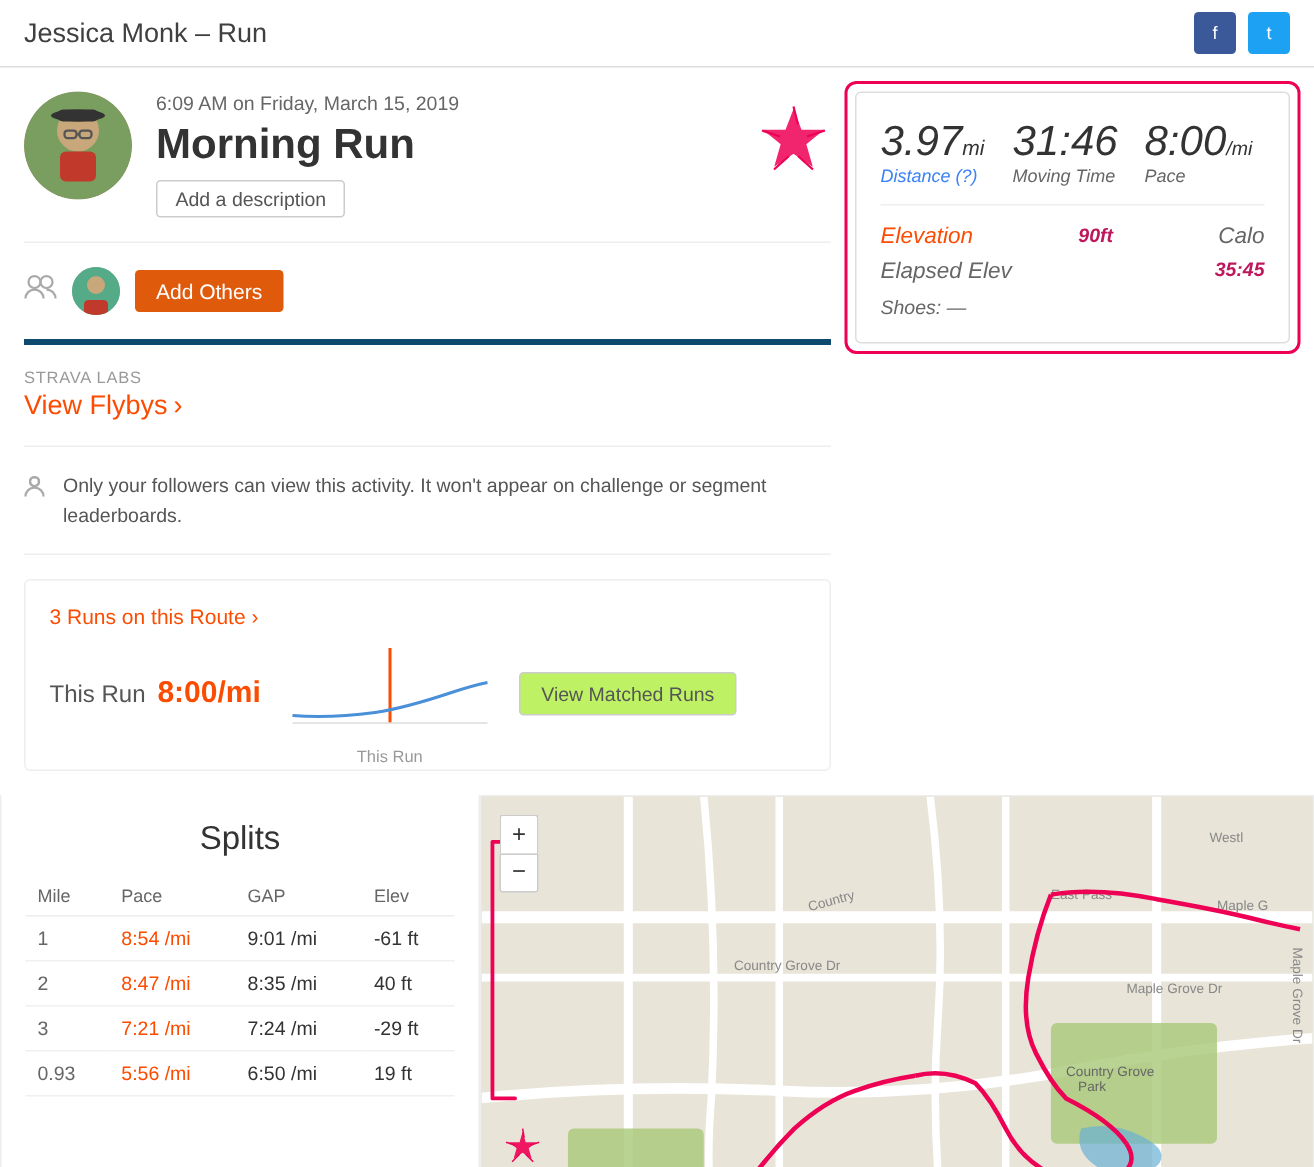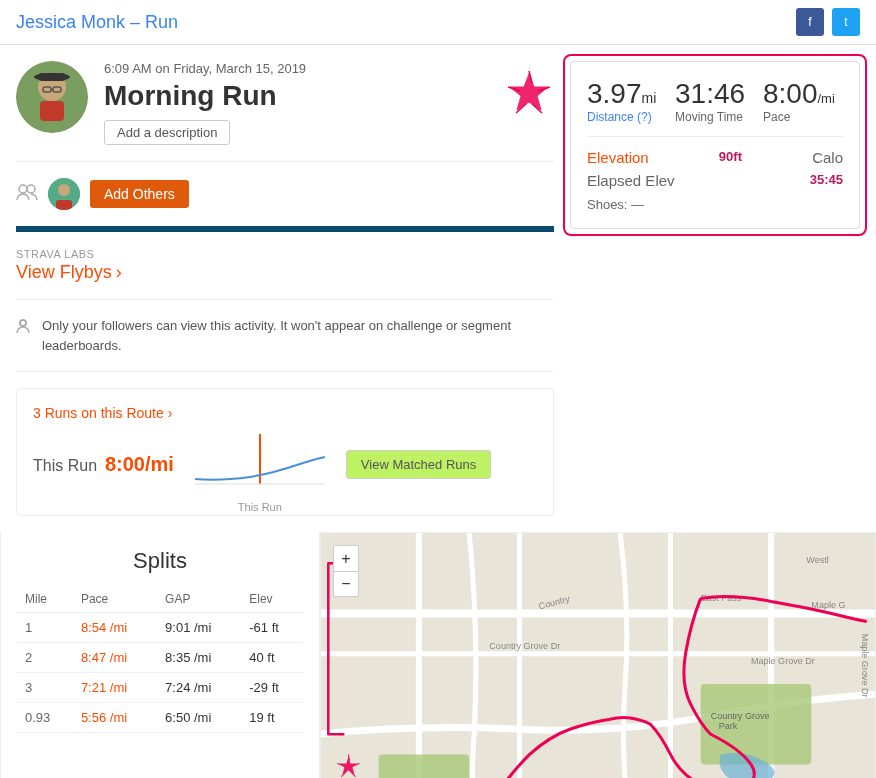--- a/index.html
+++ b/index.html
@@ -6,29 +6,29 @@
     body { font-family: -apple-system, BlinkMacSystemFont, 'Segoe UI', Arial, sans-serif; background: #fff; color: #333; font-size: 14px; }
 
     .page-header {
       background: #fff;
       border-bottom: 1px solid #ddd;
       padding: 8px 16px;
       display: flex;
       align-items: center;
       justify-content: space-between;
     }
-    .page-header-title { font-size: 18px; color: #3b82f6; font-weight: 400; }
+    .page-header-title { font-size: 18px; color: #404040; font-weight: 400; }
     .header-icons { display: flex; gap: 8px; }
     .header-icon { width: 28px; height: 28px; background: #3b5998; border-radius: 3px; display: flex; align-items: center; justify-content: center; color: #fff; font-size: 12px; }
     .header-icon.twitter { background: #1da1f2; }
 
     .main-content { display: flex; padding: 16px; gap: 16px; }
 
     .left-section { flex: 1; min-width: 0; }
-    .right-section { width: 290px; flex-shrink: 0; }
+    .right-section { width: 290px; flex-shrink: 0; font-style: italic; }
 
     
     .activity-header { display: flex; align-items: flex-start; gap: 16px; padding-bottom: 16px; border-bottom: 1px solid #eee; }
     .avatar { width: 72px; height: 72px; border-radius: 50%; background: #ccc; overflow: hidden; flex-shrink: 0; }
     .avatar-face { width: 72px; height: 72px; border-radius: 50%; background: #c0a080; position: relative; overflow: hidden; }
 
     .activity-info { flex: 1; }
     .activity-date { color: #666; font-size: 13px; margin-bottom: 4px; }
     .activity-title { font-size: 28px; font-weight: 700; color: #333; margin-bottom: 8px; }
     .add-description-btn {
@@ -48,21 +48,21 @@
       margin-top: 8px;
       flex-shrink: 0;
     }
 
     
     .athletes-row {
       display: flex;
       align-items: center;
       gap: 10px;
       padding: 16px 0;
-      border-bottom: 6px solid #0c4a6e;
+      border-bottom: 4px solid #0c4a6e;
     }
     .athletes-icon { color: #aaa; font-size: 20px; }
     .athlete-avatar { width: 32px; height: 32px; border-radius: 50%; background: #5a8; overflow: hidden; }
     .add-others-btn {
       background: #e05a0c;
       color: #fff;
       border: none;
       padding: 6px 14px;
       border-radius: 3px;
       cursor: pointer;

